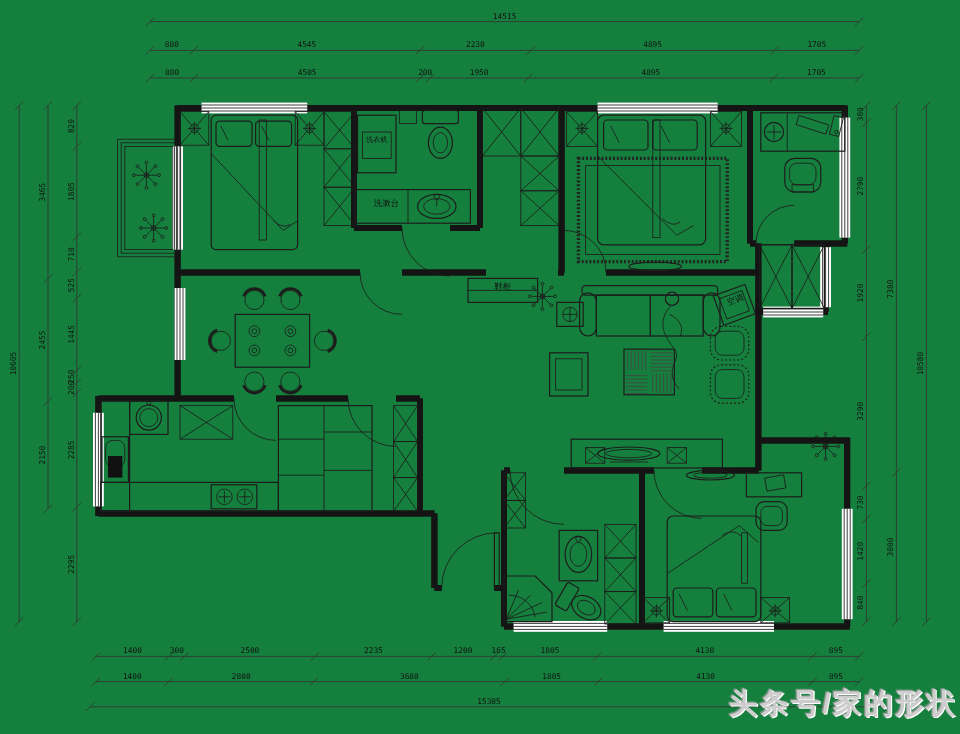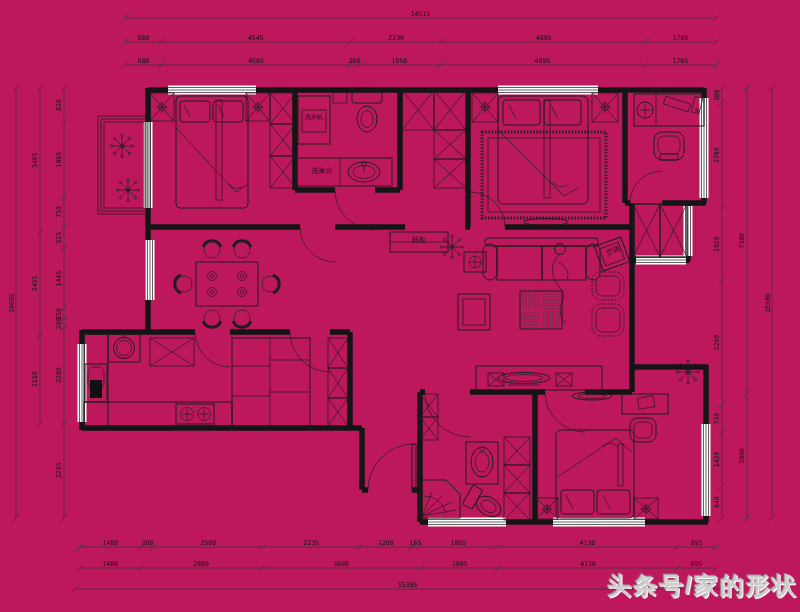--- a/index.html
+++ b/index.html
@@ -1,16 +1,16 @@
 <!DOCTYPE html>
 <html><head>
 <meta charset="utf-8">
 <style>
   html,body{margin:0;padding:0;background:#fff;}
-  .stage{position:relative;width:800px;height:612px;background:#be185d;overflow:hidden;
+  .stage{position:relative;width:800px;height:612px;background:#15803d;overflow:hidden;
          font-family:"DejaVu Sans",sans-serif;}
   svg{position:absolute;left:0;top:0;}
   .wall-o{stroke:#141414;stroke-width:5;fill:none;}
   .wall-i{stroke:#ffffff;stroke-width:2.6;fill:none;}
   .f{stroke:#1c1c1c;stroke-width:1;fill:none;}
   .f2{stroke:#1c1c1c;stroke-width:.7;fill:none;}
   .dashy{stroke-dasharray:3 2;}
   .fuzz{stroke-dasharray:1.6 1.8;}
   .rug{stroke:#222;stroke-width:2.8;stroke-dasharray:1.6 1.6;fill:none;}
   .blk{fill:#111;stroke:none;}

